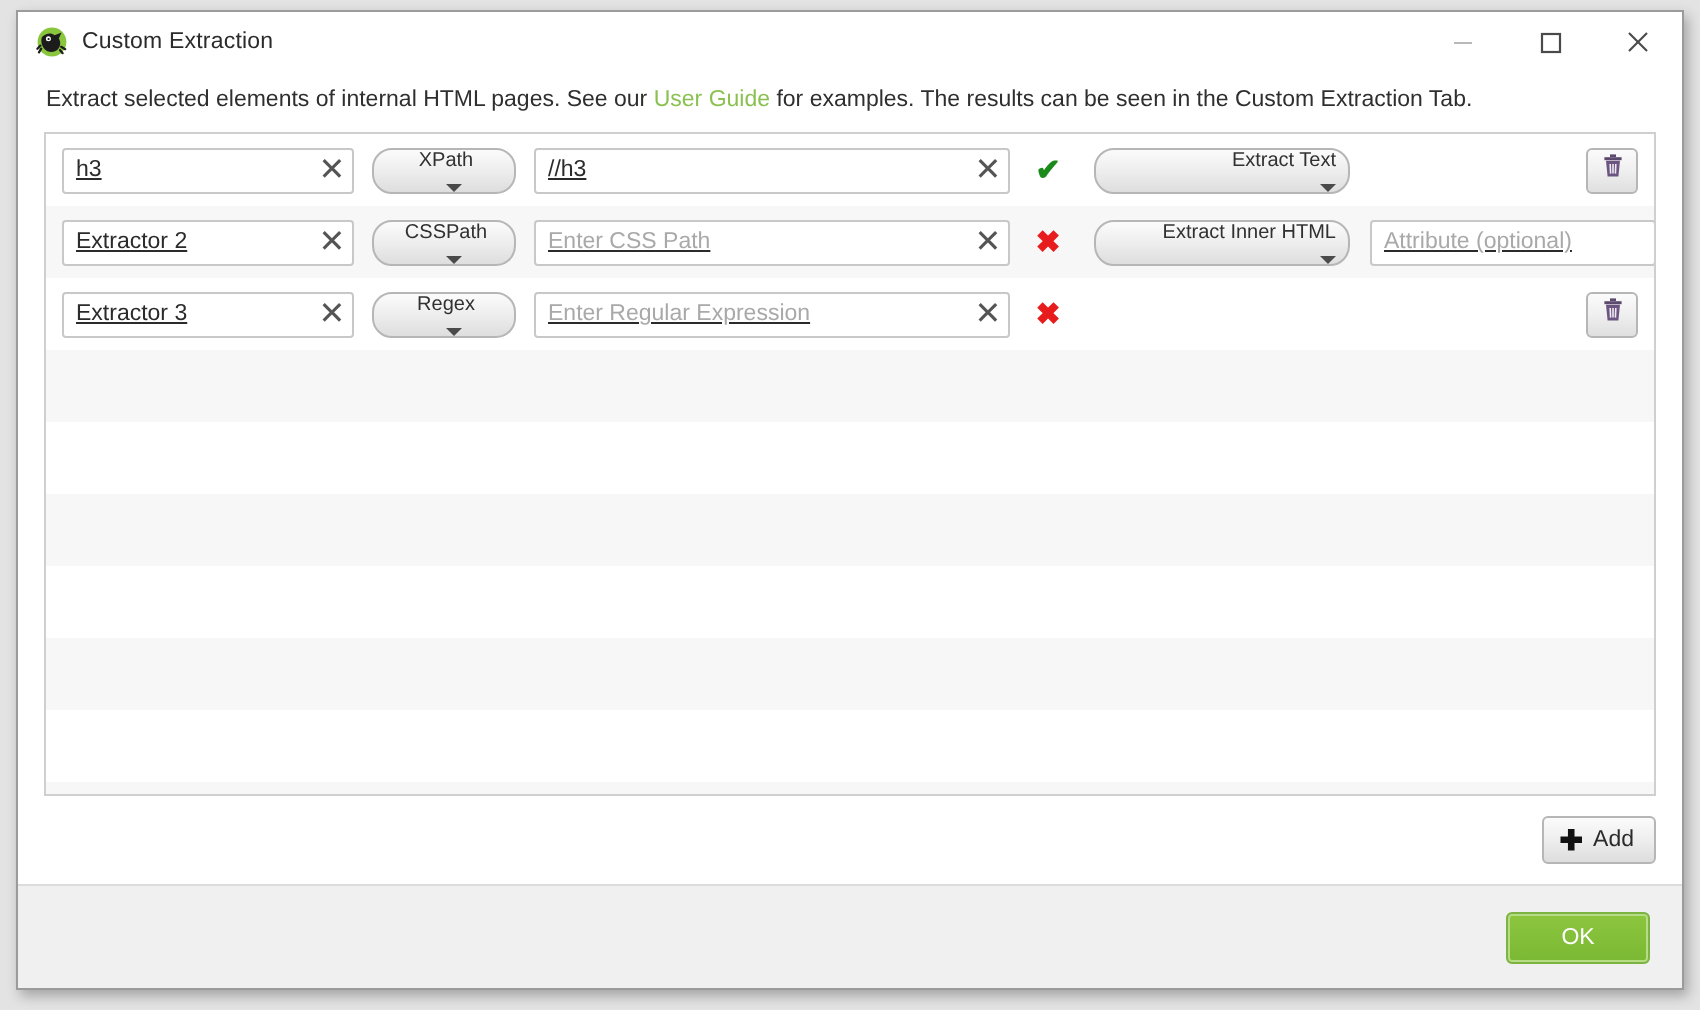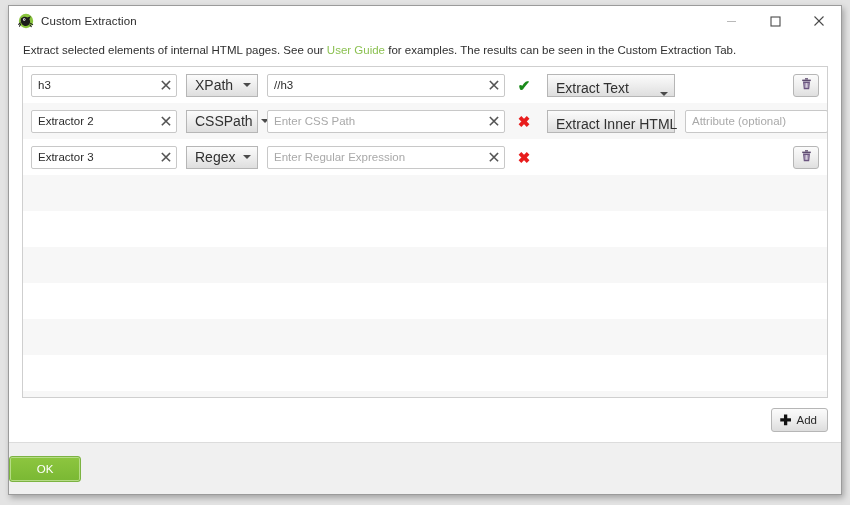--- a/index.html
+++ b/index.html
@@ -110,50 +110,52 @@
   }
   .txtfield input {
     border: 0; outline: 0;
     background: transparent;
     height: 21px;
     width: 100%;
     padding: 0 20px 0 6px;
     font-family: "Liberation Sans", sans-serif;
     font-size: 11.5px;
     color: #2b2b2b;
+    text-decoration: underline;
   }
   .txtfield input::placeholder { color: #a9a9a9; }
   .clear-x {
     position: absolute;
     right: 4px; top: 50%;
     transform: translateY(-50%);
     width: 12px; height: 12px;
     color: #555;
     display: flex; align-items: center; justify-content: center;
     cursor: pointer;
   }
   .f-name  { width: 146px; flex: 0 0 146px; }
   .f-expr  { width: 238px; flex: 0 0 238px; margin-left: 9px; }
   .f-attr  { width: 143px; flex: 0 0 143px; margin-left: 10px; }
   .f-attr.plain input { padding-right: 6px; }
 
   
   .combo {
     height: 23px;
     border: 1px solid #b6b6b6;
-    border-radius: 0;
+    border-radius: 10px;
     background: linear-gradient(to bottom,#fbfbfb 0%,#eeeeee 48%,#dedede 100%);
     display: flex;
     align-items: center;
     padding: 0 6px 0 8px;
-    font-size: 14px;
+    font-size: 10px;
     color: #313131;
     margin-left: 9px;
     cursor: default;
     position: relative;
+    flex-direction: column;
   }
   .combo .cl { flex: 1 1 auto; white-space: nowrap; }
   .combo .arr {
     width: 0; height: 0;
     margin-left: 8px;
     border-left: 4px solid transparent;
     border-right: 4px solid transparent;
     border-top: 4px solid #4a4a4a;
     flex: 0 0 auto;
   }
@@ -230,20 +232,21 @@
   }
 
   
   #footer {
     flex: 0 0 auto;
     height: 52px;
     background: #f0f0f0;
     border-top: 1px solid #dcdcdc;
     display: flex;
     align-items: center;
+    justify-content: flex-end;
     padding-right: 16px;
   }
   #ok-btn {
     width: 72px; height: 26px;
     background: linear-gradient(to bottom,#8dc63f 0%,#7ab833 100%);
     border: 1px solid #7cb342;
     border-radius: 3px;
     color: #ffffff;
     font-size: 11.5px;
     display: flex; align-items: center; justify-content: center;

